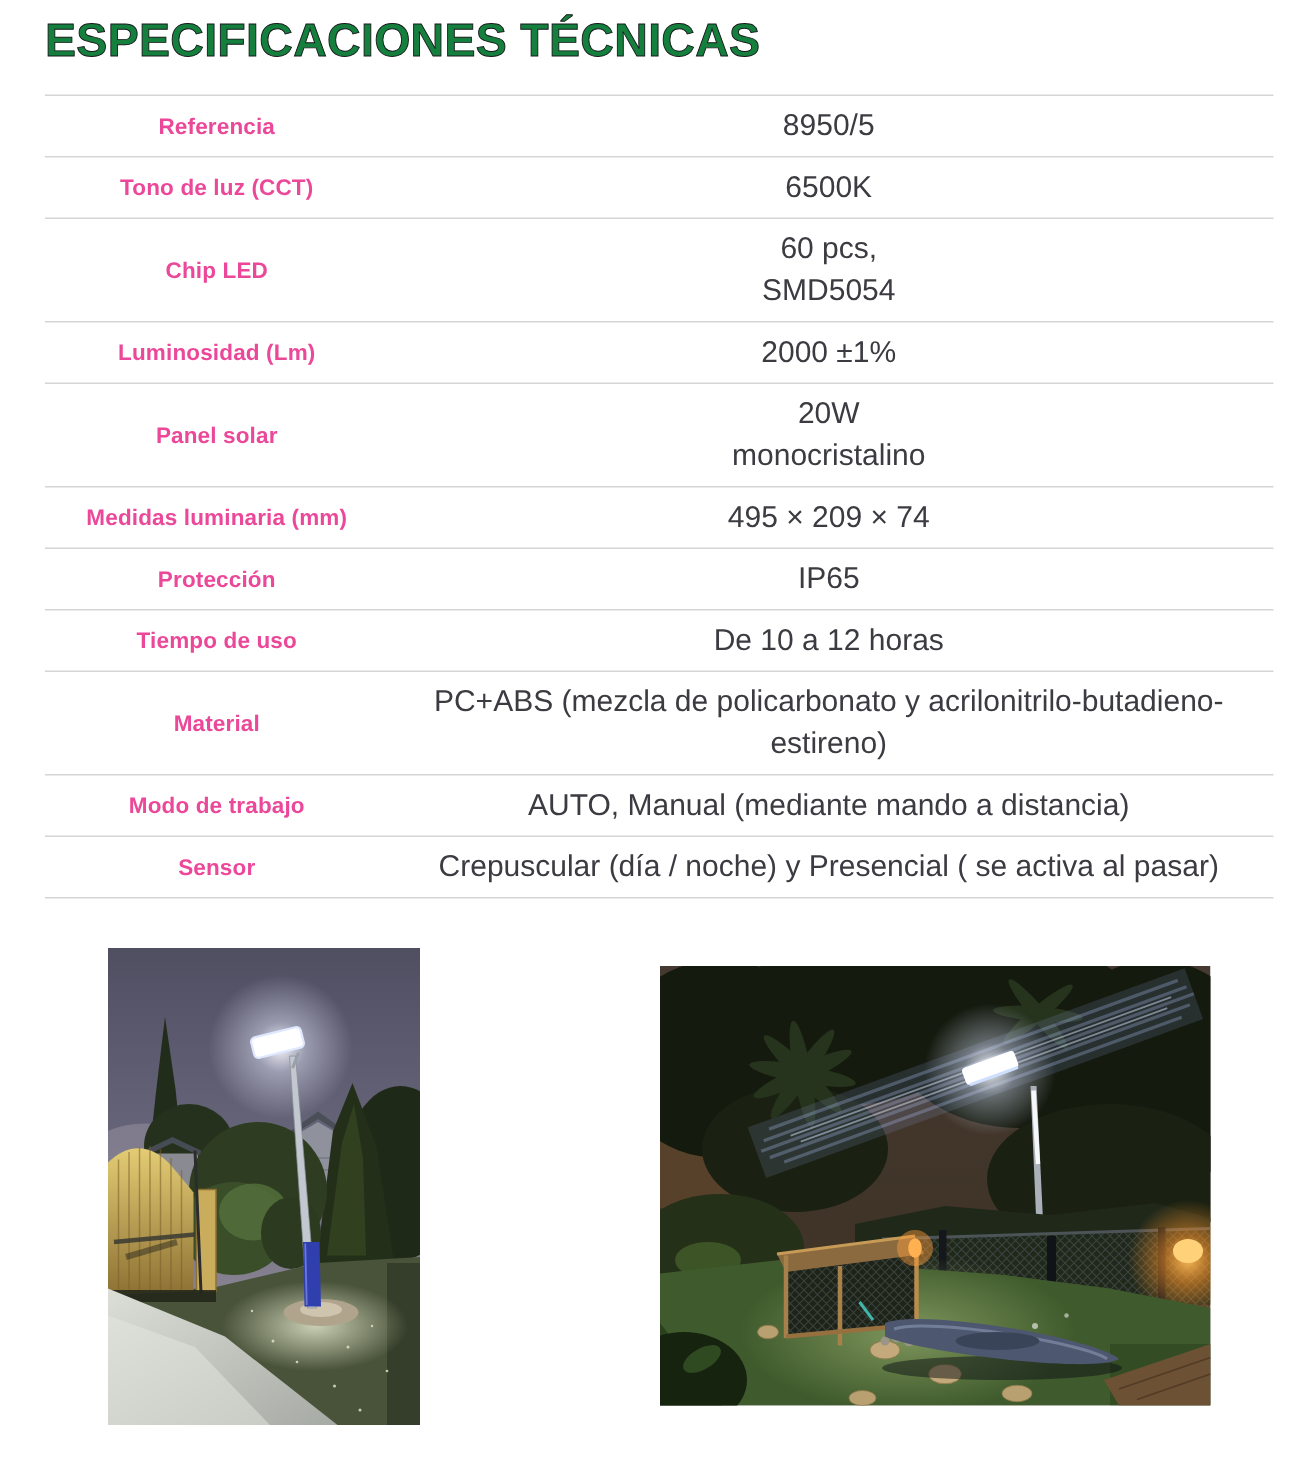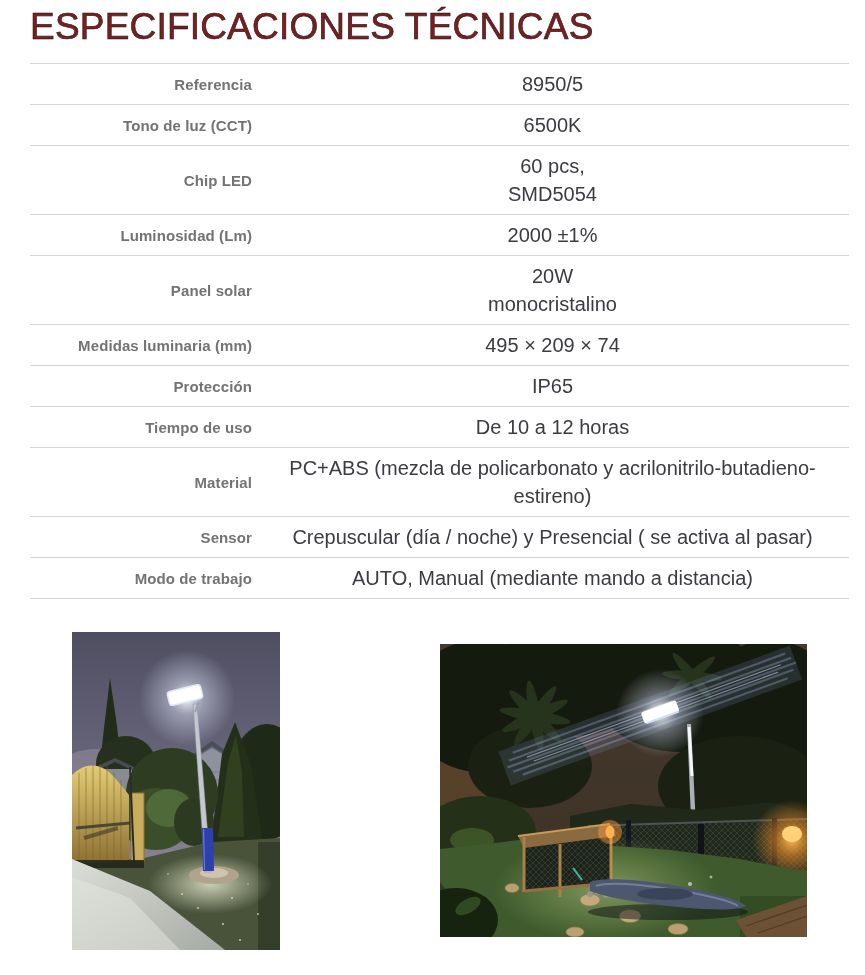--- a/index.html
+++ b/index.html
@@ -2,32 +2,32 @@
 <html><head>
 <meta charset="utf-8">
 <style>
   html,body{margin:0;padding:0;background:#fff;}
   .page{
     position:relative;width:865px;height:975px;background:#fff;overflow:hidden;
     font-family:"Liberation Sans",sans-serif;
   }
   h1.title{
     margin:8px 0 0 30px;
-    font-size:37px;line-height:37px;font-weight:400;letter-spacing:.2px;
-    color:#7f1d1d;-webkit-text-stroke:.6px #15151b;
+    font-size:31px;line-height:37px;font-weight:700;letter-spacing:.2px;
+    color:#15803d;-webkit-text-stroke:.6px #15151b;
   }
   table.specs{
     width:819px;margin:18px 0 0 30px;
     border-collapse:collapse;border-top:1px solid #d5d5d5;
     table-layout:fixed;
   }
   table.specs tr{border-bottom:1px solid #d5d5d5;}
   table.specs th{
-    width:215px;text-align:right;padding:6px 4px 6px 7px;height:24px;
-    font-size:15px;font-weight:700;color:#737373;letter-spacing:.1px;
+    width:215px;text-align:center;padding:6px 4px 6px 7px;height:24px;
+    font-size:15px;font-weight:700;color:#ec4899;letter-spacing:.1px;
     vertical-align:middle;
   }
   table.specs td{
     text-align:center;padding:6px 4px;height:24px;
     font-size:20px;font-weight:400;color:#3b3b41;
     vertical-align:middle;white-space:pre-line;line-height:1.4;
   }
   .photos{
     display:flex;align-items:flex-start;margin-top:33px;
   }
@@ -77,26 +77,26 @@
     </tr>
         <tr>
       <th scope="row">Tiempo de uso</th>
       <td>De 10 a 12 horas</td>
     </tr>
         <tr>
       <th scope="row">Material</th>
       <td>PC+ABS (mezcla de policarbonato y acrilonitrilo-butadieno-estireno)</td>
     </tr>
         <tr>
+      <th scope="row">Modo de trabajo</th>
+      <td>AUTO, Manual (mediante mando a distancia)</td>
+    </tr>
+        <tr>
       <th scope="row">Sensor</th>
       <td>Crepuscular (día / noche) y Presencial ( se activa al pasar)</td>
-    </tr>
-        <tr>
-      <th scope="row">Modo de trabajo</th>
-      <td>AUTO, Manual (mediante mando a distancia)</td>
     </tr>
       </tbody>
   </table>
 
   <div class="photos">
 
     <figure class="photo-left">
       <svg width="208" height="318" viewBox="0 0 208 318" xmlns="http://www.w3.org/2000/svg">
         <defs>
           <linearGradient id="skyL" x1="0" y1="0" x2="0" y2="1">

